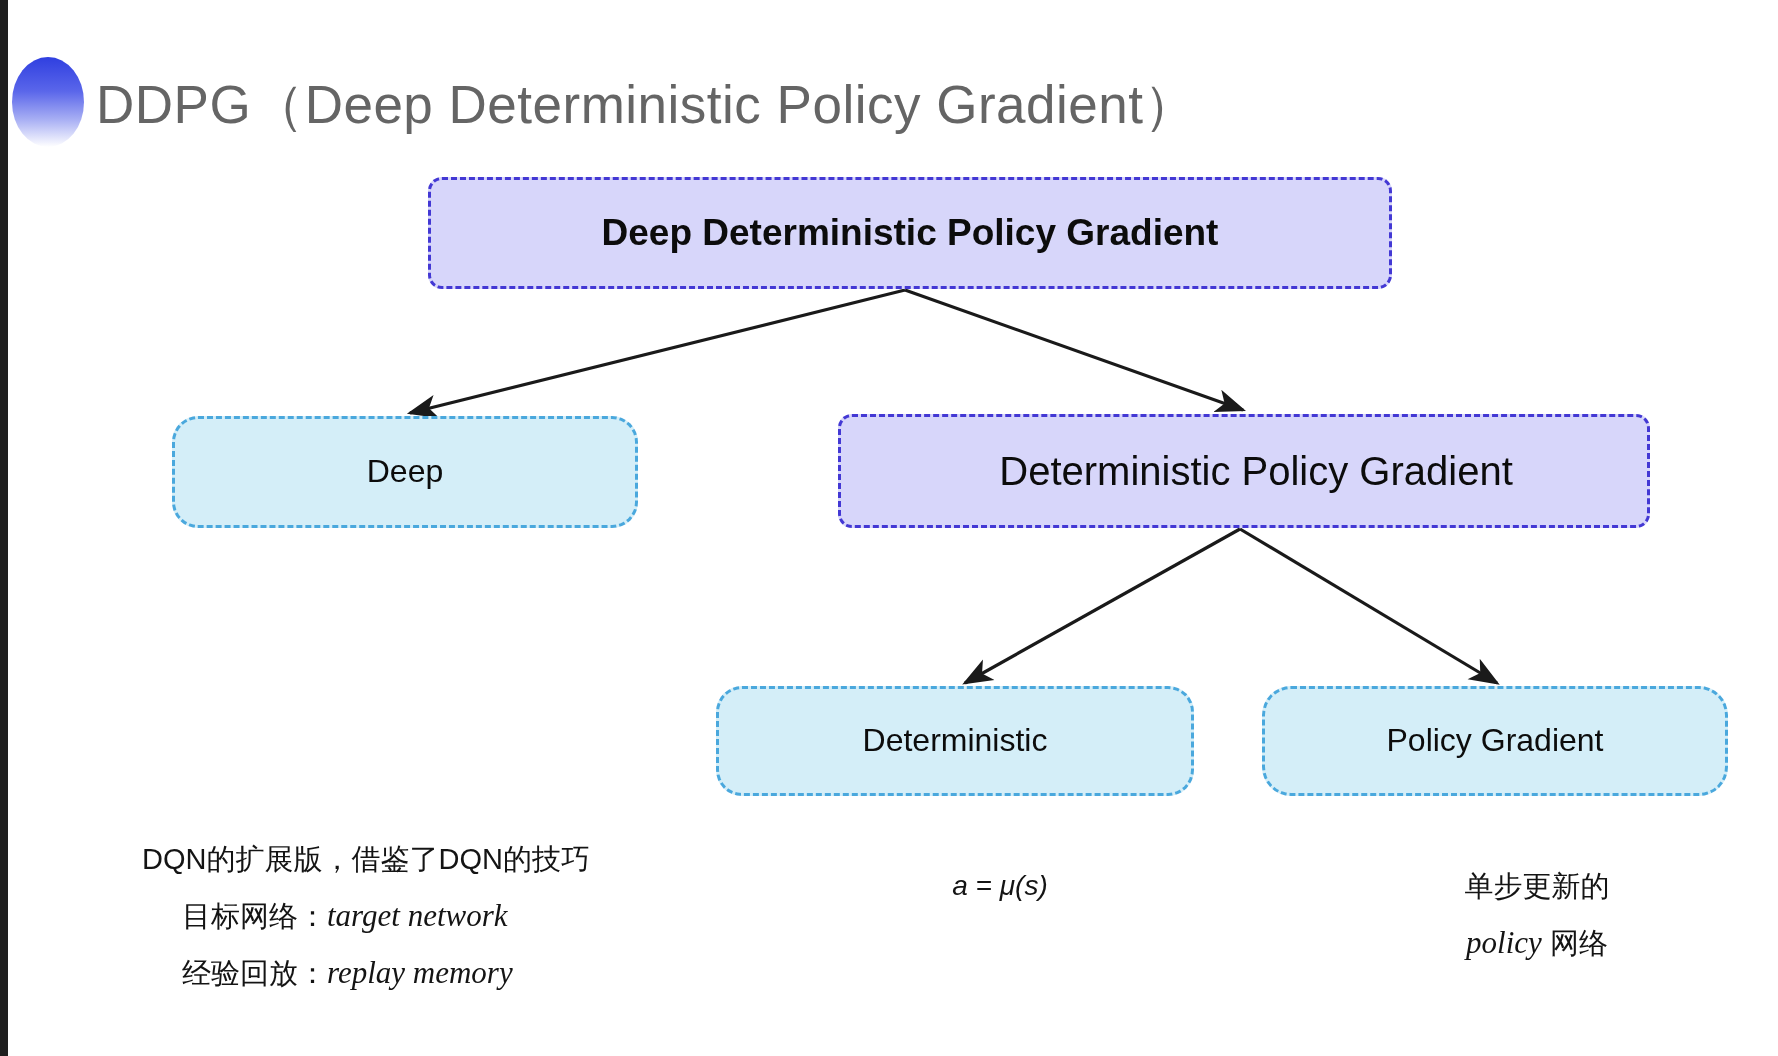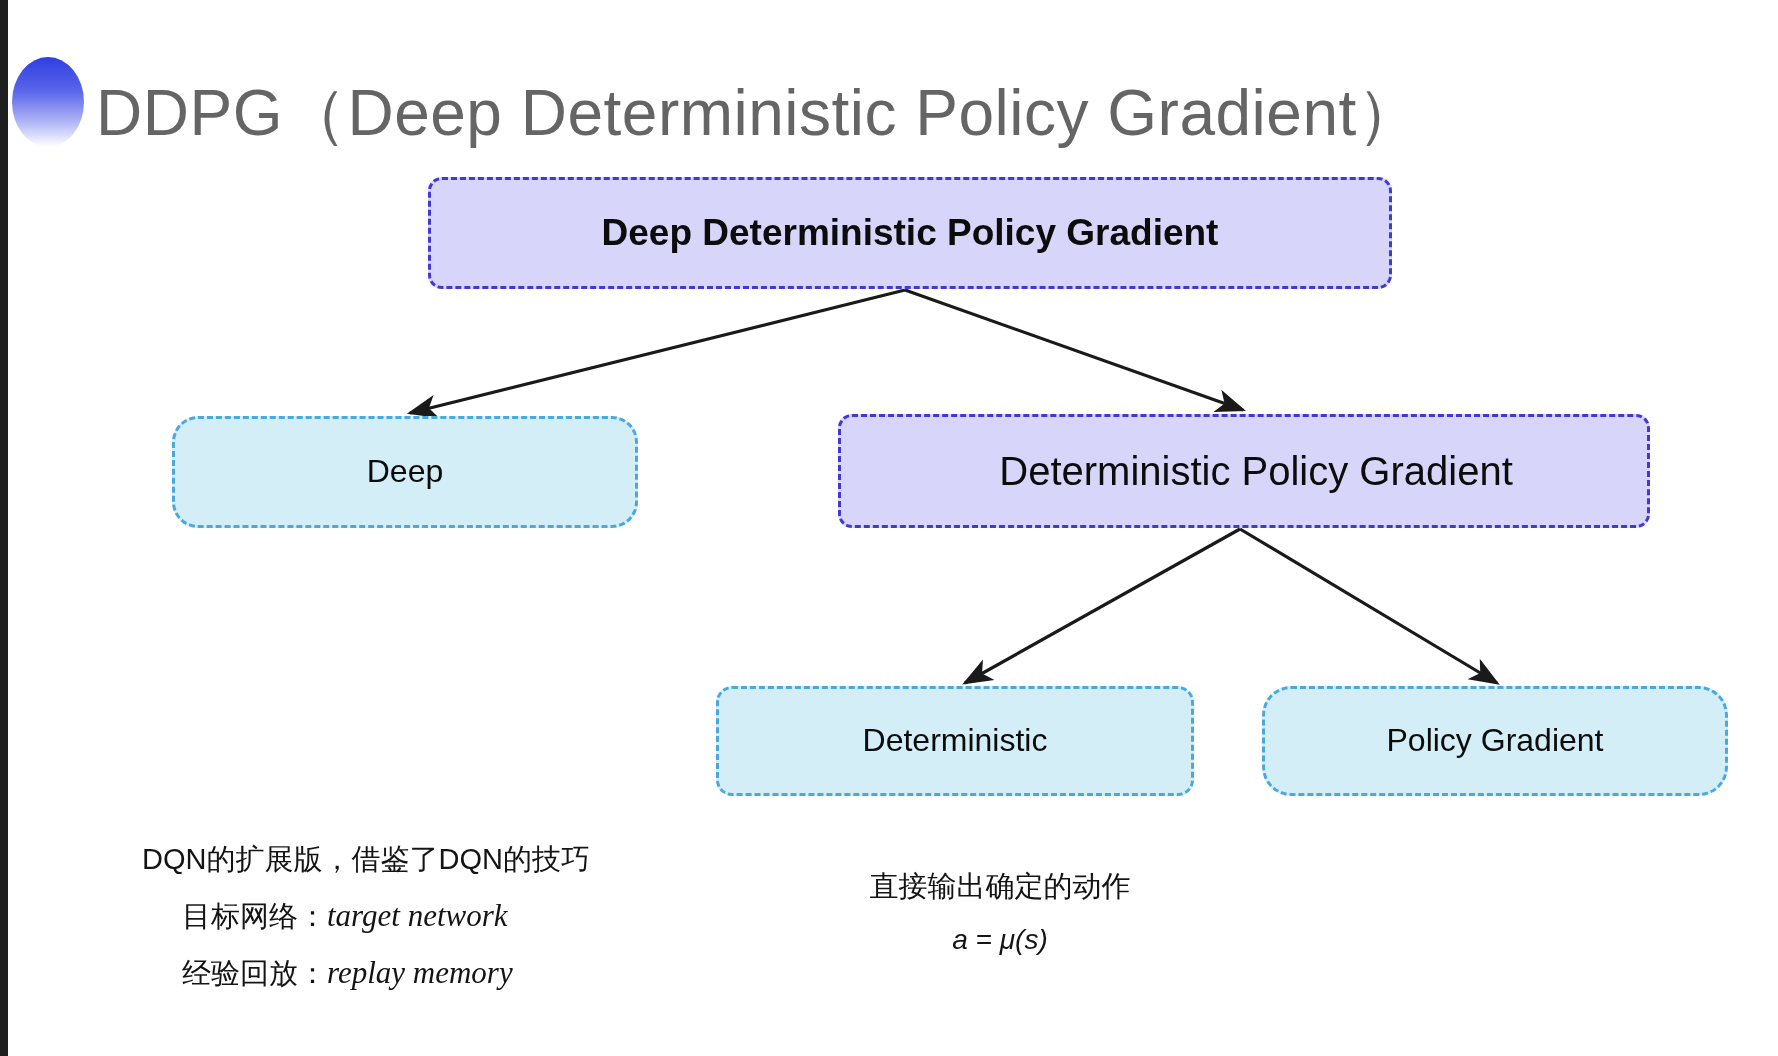--- a/index.html
+++ b/index.html
@@ -30,21 +30,21 @@
     top: 57px;
     width: 72px;
     height: 90px;
     border-radius: 50%;
     background: linear-gradient(180deg, #2f3fe0 0%, #5a66ea 38%, #a9b0f4 70%, #ffffff 100%);
   }
   #page-title {
     position: absolute;
     left: 96px;
     top: 70px;
-    font-size: 64px;
+    font-size: 53px;
     font-weight: 400;
     color: #656565;
     letter-spacing: 0.5px;
     white-space: nowrap;
   }
 
   
   .node {
     position: absolute;
     box-sizing: border-box;
@@ -72,21 +72,21 @@
     font-weight: 500;
   }
 
   #node-root   { left: 428px; top: 177px; width: 964px; height: 112px; border-radius: 14px; }
   #node-root .node-label { font-size: 37px; }
 
   #node-deep   { left: 172px; top: 416px; width: 466px; height: 112px; border-radius: 26px; }
   #node-dpg    { left: 838px; top: 414px; width: 812px; height: 114px; border-radius: 14px; }
   #node-dpg .node-label { font-size: 40px; font-weight: 500; margin-left: 24px; }
 
-  #node-det    { left: 716px; top: 686px; width: 478px; height: 110px; border-radius: 16px; }
+  #node-det    { left: 716px; top: 686px; width: 478px; height: 110px; border-radius: 26px; }
   #node-pg     { left: 1262px; top: 686px; width: 466px; height: 110px; border-radius: 29px; }
 
   
   #connectors {
     position: absolute;
     left: 0; top: 0;
     width: 1778px; height: 1056px;
     pointer-events: none;
   }
 
@@ -160,18 +160,21 @@
     <span class="node-label">Policy Gradient</span>
   </div>
 
   <div class="annotation" id="annotation-left">
     <span class="ann-line">DQN的扩展版，借鉴了DQN的技巧</span>
     <span class="ann-line indent"><span>目标网络：</span><span class="ann-serif-italic">target network</span></span>
     <span class="ann-line indent"><span>经验回放：</span><span class="ann-serif-italic">replay memory</span></span>
   </div>
 
   <div class="annotation" id="annotation-mid">
-    <span class="ann-line">直接输出确定的动作</span>
     <span class="ann-line ann-formula">a = μ(s)</span>
   </div>
 
+  <div class="annotation" id="annotation-right">
+    <span class="ann-line">单步更新的</span>
+    <span class="ann-line"><span class="ann-serif-italic">policy</span><span> 网络</span></span>
+  </div>
 
 </div>
 
 </body></html>

